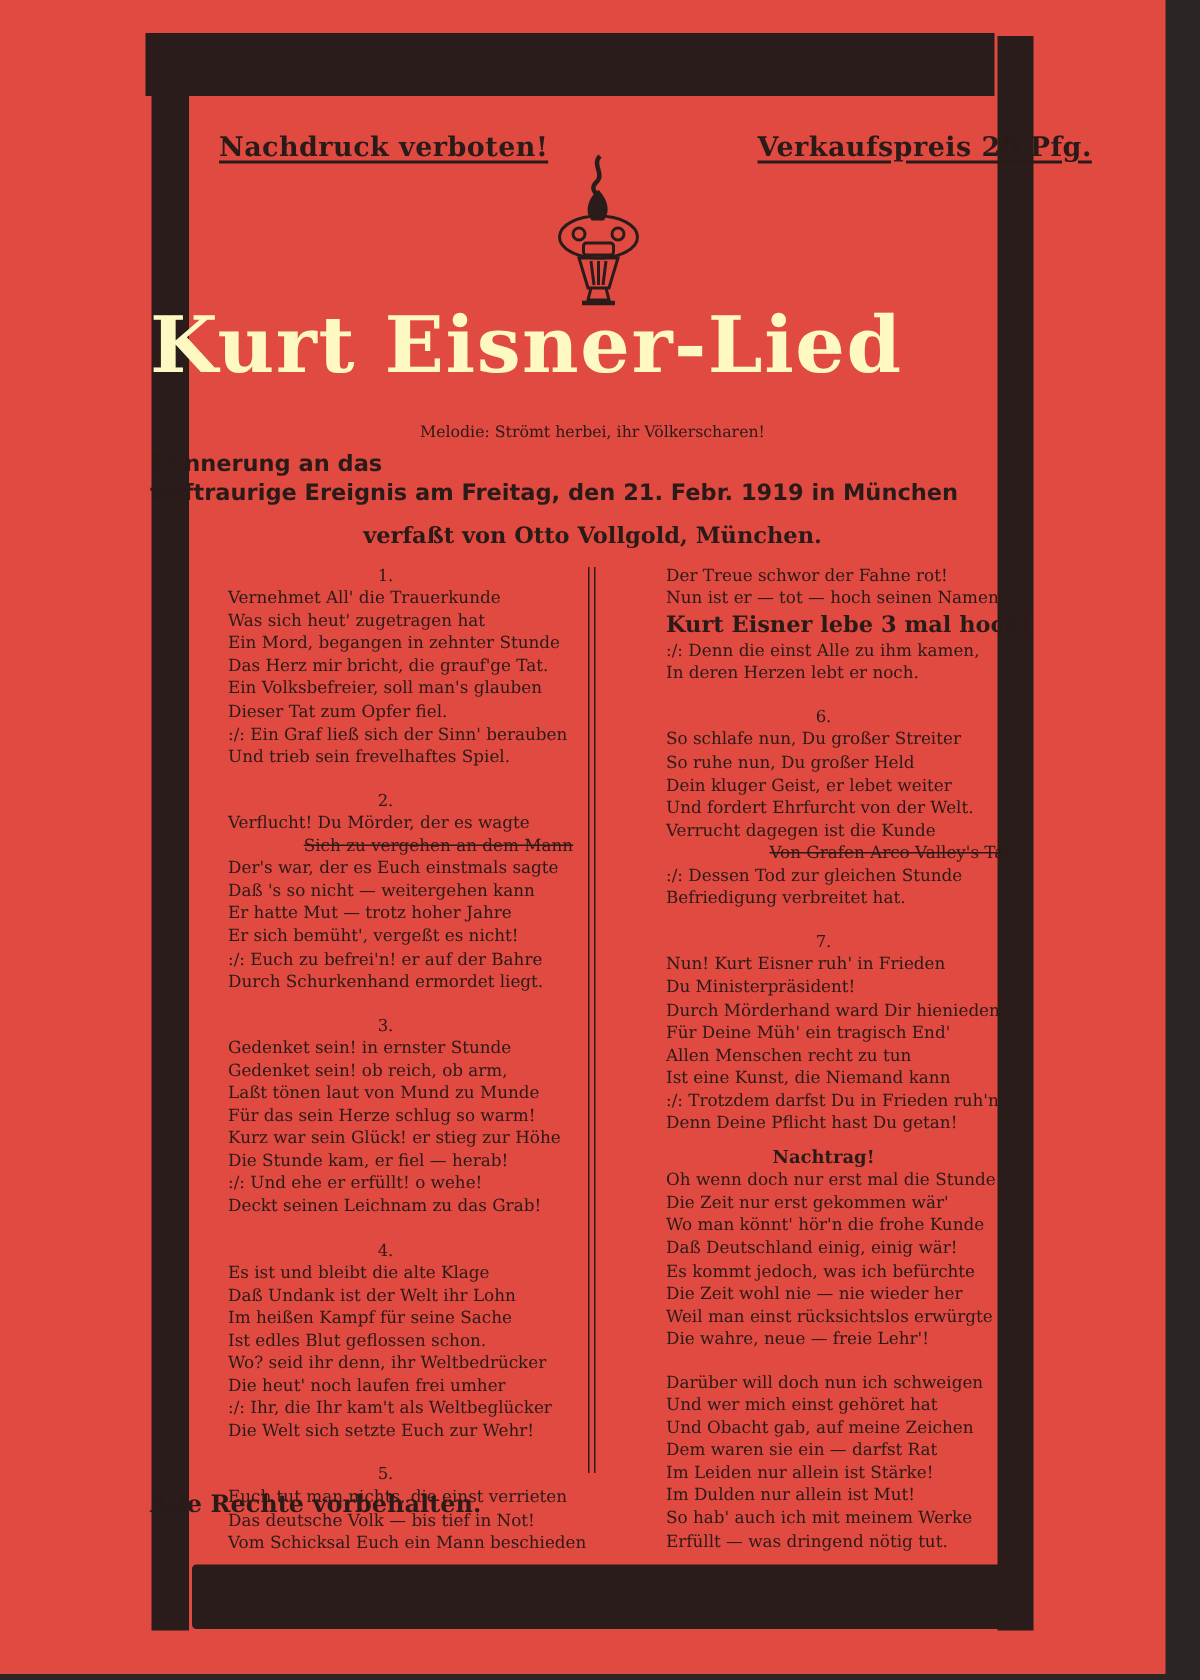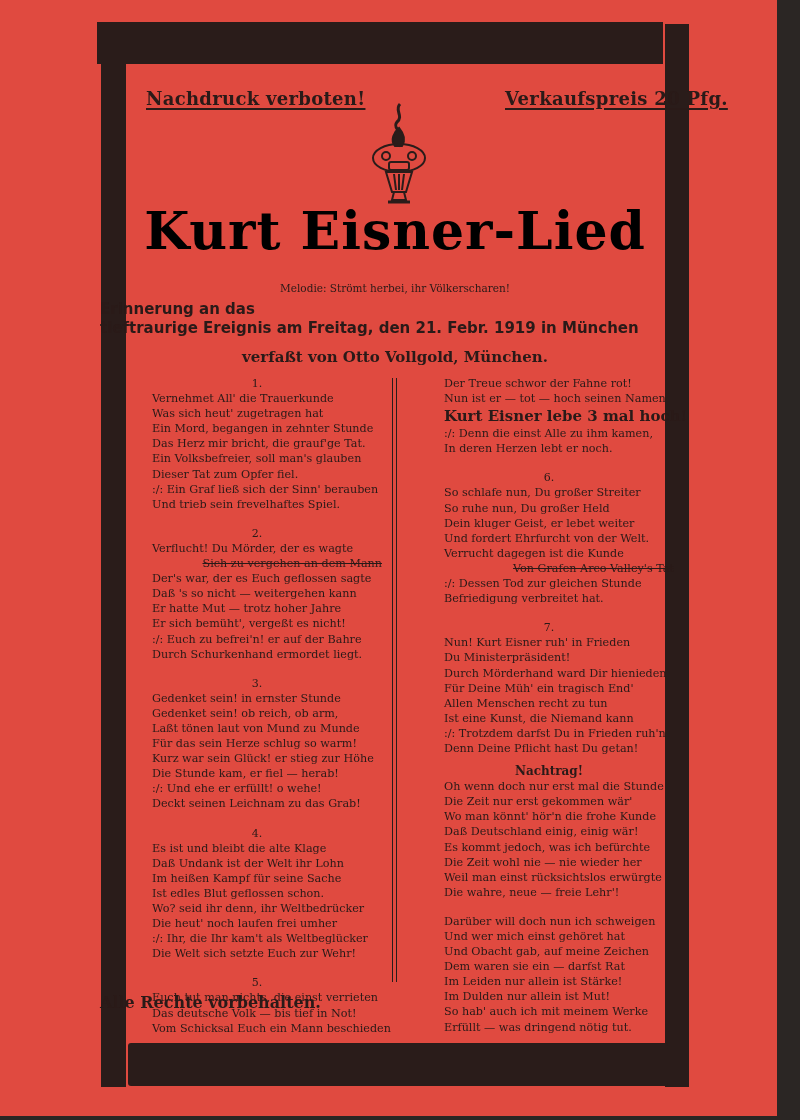--- a/index.html
+++ b/index.html
@@ -17,21 +17,21 @@
   .bar-left   { left: 101px; top: 22px;   width: 25px;  height: 1065px; }
   .bar-right  { left: 665px; top: 24px;   width: 24px;  height: 1063px; }
   .bar-bottom { left: 128px; top: 1043px; width: 540px; height: 43px; border-radius: 3px; }
 
   .notice { position: absolute; top: 88px; font-size: 18px; font-weight: bold; text-decoration: underline; text-decoration-thickness: 2px; text-underline-offset: 3px; letter-spacing: 0.3px; }
   .notice-left { left: 146px; }
   .notice-right { left: 505px; }
 
   .emblem { position: absolute; left: 364px; top: 100px; width: 70px; height: 105px; }
 
-  .title { position: absolute; left: 100px; width: 590px; top: 200px; text-align: center; font-family: "DejaVu Serif", serif; font-weight: bold; font-size: 52px; letter-spacing: 1px; color: #000000; }
+  .title { position: absolute; left: 100px; width: 590px; top: 200px; font-family: "DejaVu Serif", serif; font-weight: bold; font-size: 52px; letter-spacing: 1px; color: #fef9c3; }
   .melodie { position: absolute; left: 100px; width: 590px; top: 282px; text-align: center; font-size: 10.5px; }
   .erinnerung { position: absolute; left: 100px; width: 590px; top: 300px; font-size: 15px; font-weight: bold; line-height: 19px; font-family: "DejaVu Sans", sans-serif; }
   .author { position: absolute; left: 100px; width: 590px; top: 348px; text-align: center; font-size: 15px; font-weight: bold; }
 
   .divider { position: absolute; left: 392px; top: 378px; width: 1px; height: 604px; border-left: 1.5px solid #2a1c1a; border-right: 1.5px solid #2a1c1a; padding: 0 1px; }
 
   .col { position: absolute; font-size: 11.2px; line-height: 15.1px; white-space: nowrap; }
   .col-left { left: 152px; top: 376px; width: 230px; }
   .col-right { left: 444px; top: 376px; width: 230px; }
   .stanza { margin-bottom: 14px; }
@@ -93,21 +93,21 @@
     <span class="line">Das Herz mir bricht, die grauf'ge Tat.</span>
     <span class="line">Ein Volksbefreier, soll man's glauben</span>
     <span class="line">Dieser Tat zum Opfer fiel.</span>
     <span class="line">:/: Ein Graf ließ sich der Sinn' berauben</span>
     <span class="line">Und trieb sein frevelhaftes Spiel.</span>
   </div>
   <div class="stanza">
     <span class="stanza-num">2.</span>
     <span class="line">Verflucht! Du Mörder, der es wagte</span>
     <span class="line strike">Sich zu vergehen an dem Mann</span>
-    <span class="line">Der's war, der es Euch geflossen sagte</span>
+    <span class="line">Der's war, der es Euch einstmals sagte</span>
     <span class="line">Daß 's so nicht — weitergehen kann</span>
     <span class="line">Er hatte Mut — trotz hoher Jahre</span>
     <span class="line">Er sich bemüht', vergeßt es nicht!</span>
     <span class="line">:/: Euch zu befrei'n! er auf der Bahre</span>
     <span class="line">Durch Schurkenhand ermordet liegt.</span>
   </div>
   <div class="stanza">
     <span class="stanza-num">3.</span>
     <span class="line">Gedenket sein! in ernster Stunde</span>
     <span class="line">Gedenket sein! ob reich, ob arm,</span>

